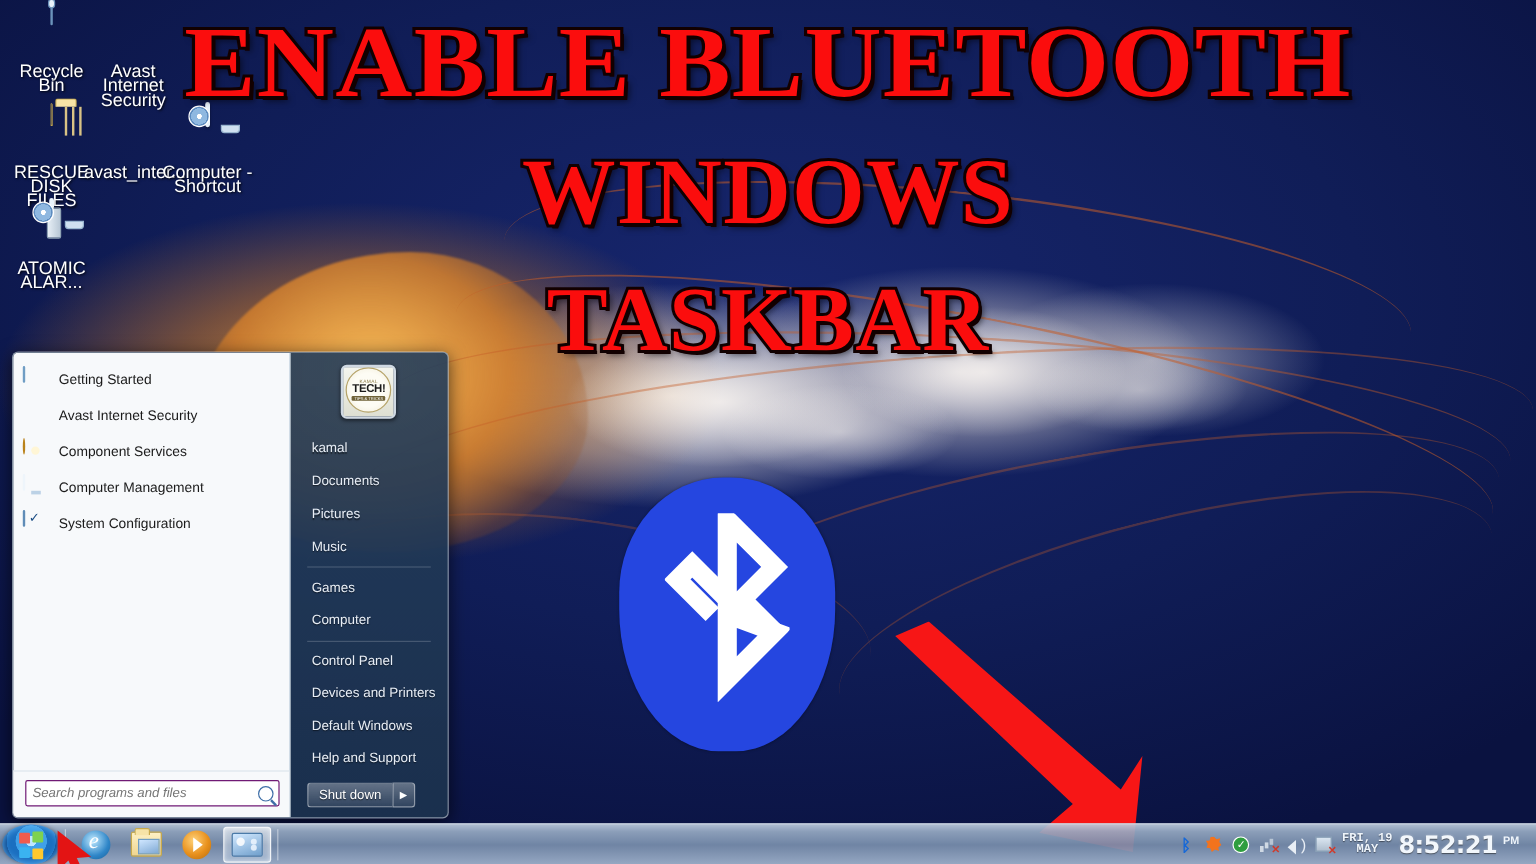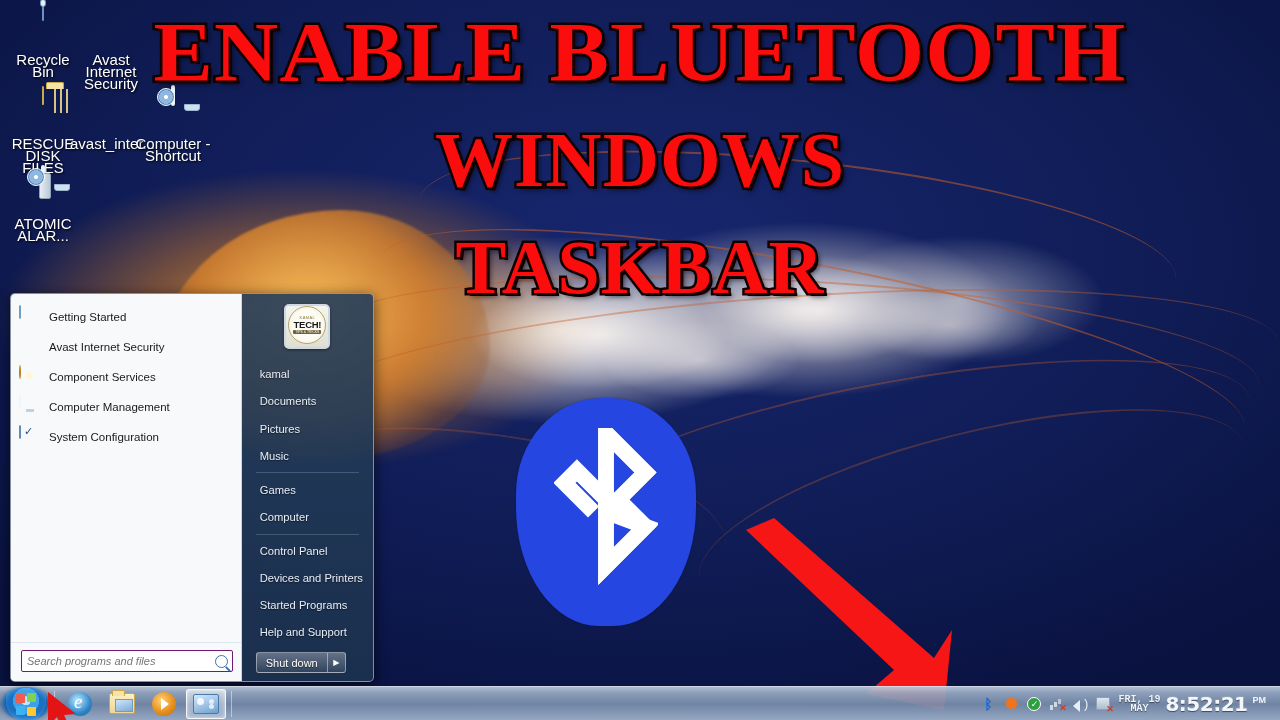--- a/index.html
+++ b/index.html
@@ -400,21 +400,21 @@
         <span>Computer</span>
       </div>
     <div class="rp-sep"></div>
     <div class="rp-item">
         <span>Control Panel</span>
       </div>
     <div class="rp-item">
         <span>Devices and Printers</span>
       </div>
     <div class="rp-item">
-        <span>Started Programs</span>
+        <span>Default Windows</span>
       </div>
     <div class="rp-item">
         <span>Help and Support</span>
       </div>
     <div class="sm-shutdown">
       <div class="sd-btn">
           <span>Shut down</span>
         </div>
       <div class="sd-arrow">
           <span>▶</span>

